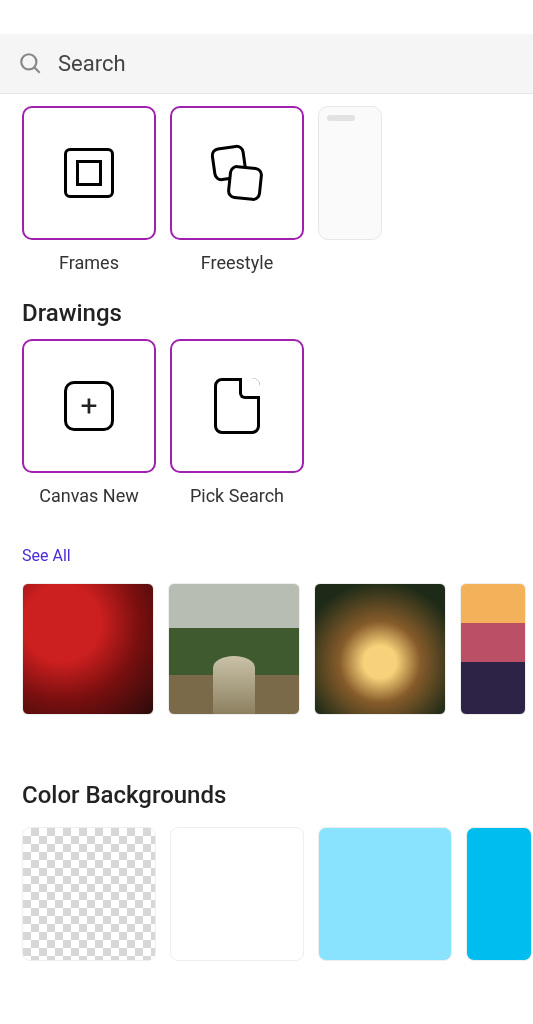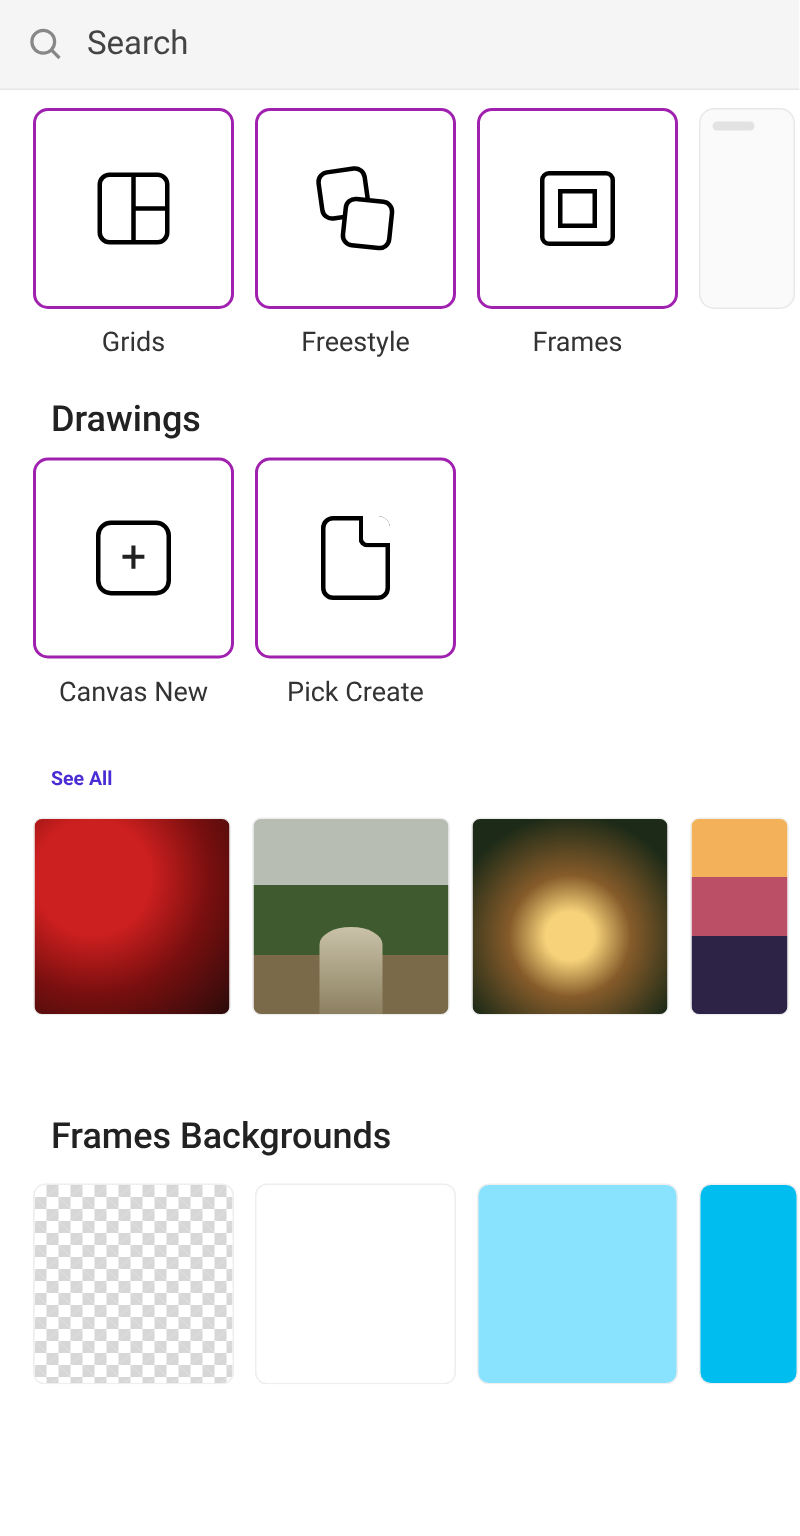--- a/index.html
+++ b/index.html
@@ -1,27 +1,27 @@
 <!DOCTYPE html>
 <html><head>
 <meta charset="utf-8">
 <style>
   * { box-sizing: border-box; }
   html, body { margin:0; padding:0; font-family: -apple-system, BlinkMacSystemFont, "Segoe UI", Roboto, Arial, sans-serif; color:#222; background:#fff; width:533px; }
-  .search-bar { height:60px; background:#f5f5f5; border-bottom:1px solid #e6e6e6; display:flex; align-items:center; padding:0 18px; gap:14px; }
+  .search-bar { height:60px; background:#f5f5f5; border-bottom:1px solid #e6e6e6; display:flex; align-items:center; padding:0 18px; gap:14px;margin-top:34px; }
   .search-icon svg { display:block; }
   .search-placeholder { font-size:22px; color:#444; }
   .row { display:flex; gap:14px; padding: 12px 22px 0 22px; overflow:hidden;}
   .tile-wrap { display:flex; flex-direction:column; align-items:center; width:134px; flex:0 0 134px;}
   .tile { width:134px; height:134px; border:2px solid #A020B0; border-radius:10px; display:flex; align-items:center; justify-content:center; background:#fff; }
   .tile.ghost { border:1px solid #e8e8e8; background:#fafafa; width:64px; flex:0 0 64px; }
   .tile-label { margin-top:12px; font-size:18px; color:#333; text-align:center;}
-  .section-head { display:flex; align-items:center; justify-content:space-between; padding: 26px 22px 0 34px;}
+  .section-head { display:flex; align-items:center; justify-content:space-between; padding: 26px 22px 0 22px;}
   .section-title { font-size:24px; font-weight:500; color:#222;}
-  .see-all { font-size:13px; color:#4b2bd4; font-weight:700;}
+  .see-all { font-size:16px; color:#4b2bd4; font-weight:400;}
   .photos-row { display:flex; gap:14px; padding: 18px 0 0 22px; overflow:hidden;}
   .photo { width:132px; height:132px; border-radius:6px; flex:0 0 132px; border:1px solid #eee;}
   .photo.flowers { background: radial-gradient(circle at 30% 30%, #cc1f1f 0 30%, #7a0f0f 60%, #2b0b0b 100%);}
   .photo.forest { background: linear-gradient(#b7bdb3 0 34%, #3e5a2e 34% 70%, #7a6a4a 70% 100%); position:relative;}
   .photo.forest::after{content:"";position:absolute;left:34%;right:34%;top:55%;bottom:0;background:linear-gradient(#c9c2a9,#8c8060);border-radius:50% 50% 0 0/20% 20% 0 0;}
   .photo.candle { background: radial-gradient(circle at 50% 60%, #f7d27a 0 16%, #865b2a 40%, #1c2a17 80%);}
   .photo.sunset { background: linear-gradient(#f3b25a 0 30%, #bb4f66 30% 60%, #2d2347 60% 100%); flex:0 0 66px; width:66px;}
   .colors-row { display:flex; gap:14px; padding: 18px 0 0 22px; overflow:hidden;}
   .swatch { width:134px; height:134px; border-radius:8px; flex:0 0 134px; border:1px solid #eee;}
   .checker {
@@ -69,40 +69,34 @@
         <circle cx="10" cy="10" r="7"></circle>
         <line x1="20" y1="20" x2="15" y2="15"></line>
       </svg>
   </span>
   <span class="search-placeholder">Search</span>
 </div>
 
 <div class="row">
   <div class="tile-wrap">
     <div class="tile">
-      <div class="grid-ic"></div>
+      <div class="frame-ic">
+          <div class="inner"></div>
+        </div>
     </div>
-    <div class="tile-label">Grids</div>
+    <div class="tile-label">Frames</div>
   </div>
   <div class="tile-wrap">
     <div class="tile">
       <div class="free-ic">
           <div class="sq a"></div>
           <div class="sq b"></div>
         </div>
     </div>
     <div class="tile-label">Freestyle</div>
-  </div>
-  <div class="tile-wrap">
-    <div class="tile">
-      <div class="frame-ic">
-          <div class="inner"></div>
-        </div>
-    </div>
-    <div class="tile-label">Frames</div>
   </div>
   <div class="tile ghost">
     <div class="ghost-inner">
         <div class="bar"></div>
       </div>
   </div>
 </div>
 
 <div class="section-head">
   <div class="section-title">Drawings</div>
@@ -111,37 +105,37 @@
   <div class="tile-wrap">
     <div class="tile">
       <div class="plusbox">+</div>
     </div>
     <div class="tile-label">Canvas New</div>
   </div>
   <div class="tile-wrap">
     <div class="tile">
       <div class="canvas-ic"></div>
     </div>
-    <div class="tile-label">Pick Create</div>
+    <div class="tile-label">Pick Search</div>
   </div>
 </div>
 
 <div class="section-head" style="padding-top:40px">
   <div class="see-all">See All</div>
 </div>
 <div class="photos-row">
   <div class="photo flowers"></div>
   <div class="photo forest"></div>
   <div class="photo candle"></div>
   <div class="photo sunset"></div>
 </div>
 
 <div class="spacer"></div>
 
 <div class="section-head">
-  <div class="section-title">Frames Backgrounds</div>
+  <div class="section-title">Color Backgrounds</div>
 </div>
 <div class="colors-row">
   <div class="swatch checker"></div>
   <div class="swatch white-sw"></div>
   <div class="swatch lblue"></div>
   <div class="swatch cyan"></div>
 </div>
 
 </body></html>

